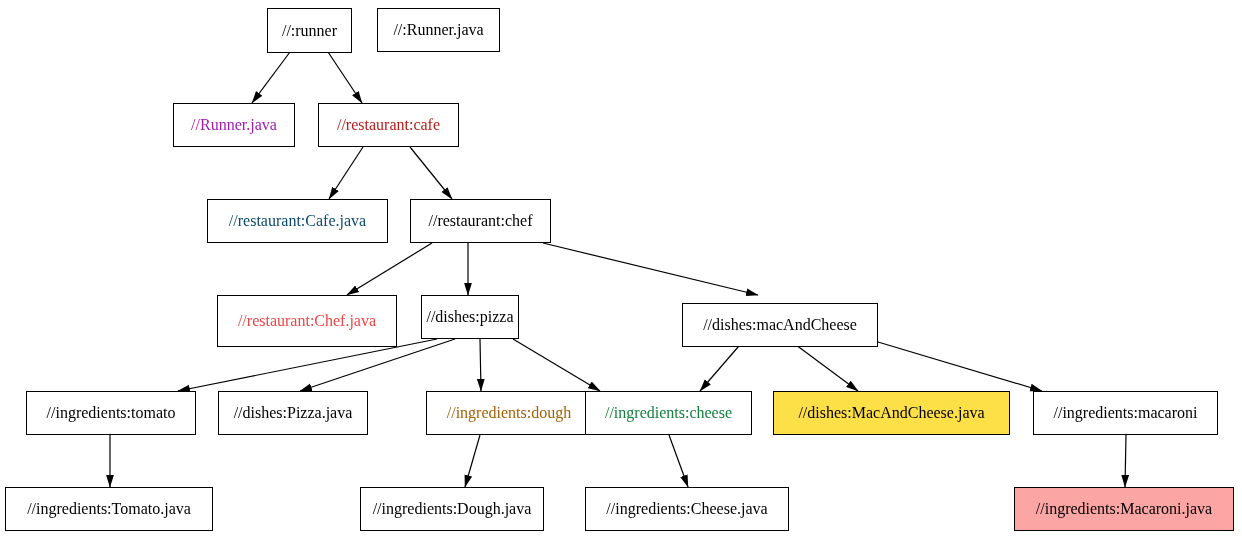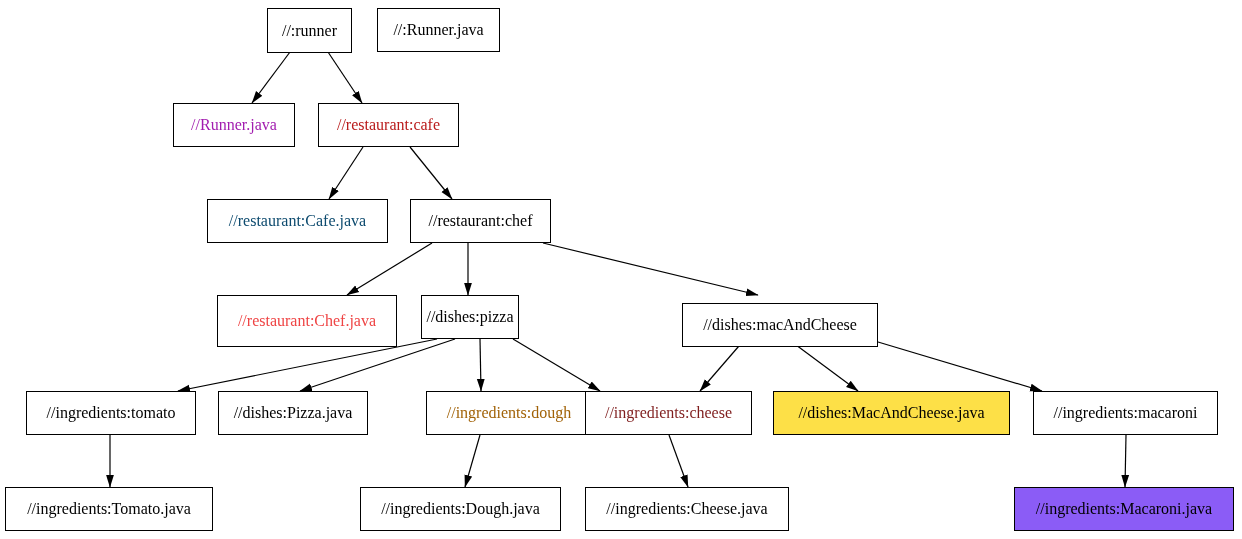--- a/index.html
+++ b/index.html
@@ -62,21 +62,21 @@
       <div class="node" style="left: 173px; top: 103px; width: 122px; height: 44px; background: rgb(255, 255, 255); border: 1px solid rgb(0, 0, 0); color: #a21caf;">//Runner.java</div>
       <div class="node" style="left: 318px; top: 103px; width: 141px; height: 44px; background: rgb(255, 255, 255); border: 1px solid rgb(0, 0, 0); color: #b91c1c;">//restaurant:cafe</div>
       <div class="node" style="left: 207px; top: 199px; width: 181px; height: 44px; background: rgb(255, 255, 255); border: 1px solid rgb(0, 0, 0); color: #0c4a6e;">//restaurant:Cafe.java</div>
       <div class="node" style="left: 410px; top: 199px; width: 141px; height: 44px; background: rgb(255, 255, 255); border: 1px solid rgb(0, 0, 0); color: rgb(0, 0, 0);">//restaurant:chef</div>
       <div class="node" style="left: 217px; top: 295px; width: 180px; height: 52px; background: rgb(255, 255, 255); border: 1px solid rgb(0, 0, 0); color: #ef4444;">//restaurant:Chef.java</div>
       <div class="node" style="left: 421px; top: 295px; width: 98px; height: 44px; background: rgb(255, 255, 255); border: 1px solid rgb(0, 0, 0); color: rgb(0, 0, 0);">//dishes:pizza</div>
       <div class="node" style="left: 682px; top: 295px; width: 196px; height: 44px; background: rgb(255, 255, 255); border: 1px solid rgb(0, 0, 0); color: rgb(0, 0, 0); margin-top: 8px;">//dishes:macAndCheese</div>
       <div class="node" style="left: 26px; top: 391px; width: 170px; height: 44px; background: rgb(255, 255, 255); border: 1px solid rgb(0, 0, 0); color: rgb(0, 0, 0);">//ingredients:tomato</div>
       <div class="node" style="left: 218px; top: 391px; width: 150px; height: 44px; background: rgb(255, 255, 255); border: 1px solid rgb(0, 0, 0); color: rgb(0, 0, 0);">//dishes:Pizza.java</div>
       <div class="node" style="left: 398px; top: 391px; width: 166px; height: 44px; background: rgb(255, 255, 255); border: 1px solid rgb(0, 0, 0); color: #a16207; margin-left: 28px;">//ingredients:dough</div>
-      <div class="node" style="left: 585px; top: 391px; width: 167px; height: 44px; background: rgb(255, 255, 255); border: 1px solid rgb(0, 0, 0); color: #7f1d1d;">//ingredients:cheese</div>
+      <div class="node" style="left: 585px; top: 391px; width: 167px; height: 44px; background: rgb(255, 255, 255); border: 1px solid rgb(0, 0, 0); color: #15803d;">//ingredients:cheese</div>
       <div class="node" style="left: 773px; top: 391px; width: 237px; height: 44px; background: #fde047; border: 1px solid rgb(0, 0, 0); color: rgb(0, 0, 0);">//dishes:MacAndCheese.java</div>
       <div class="node" style="left: 1033px; top: 391px; width: 185px; height: 44px; background: rgb(255, 255, 255); border: 1px solid rgb(0, 0, 0); color: rgb(0, 0, 0);">//ingredients:macaroni</div>
       <div class="node" style="left: 5px; top: 487px; width: 208px; height: 44px; background: rgb(255, 255, 255); border: 1px solid rgb(0, 0, 0); color: rgb(0, 0, 0);">//ingredients:Tomato.java</div>
-      <div class="node" style="left: 360px; top: 487px; width: 201px; height: 44px; background: rgb(255, 255, 255); border: 1px solid rgb(0, 0, 0); color: rgb(0, 0, 0);">//ingredients:Dough.java</div>
+      <div class="node" style="left: 360px; top: 487px; width: 184px; height: 44px; background: rgb(255, 255, 255); border: 1px solid rgb(0, 0, 0); color: rgb(0, 0, 0);">//ingredients:Dough.java</div>
       <div class="node" style="left: 585px; top: 487px; width: 204px; height: 44px; background: rgb(255, 255, 255); border: 1px solid rgb(0, 0, 0); color: rgb(0, 0, 0);">//ingredients:Cheese.java</div>
-      <div class="node" style="left: 1014px; top: 487px; width: 220px; height: 44px; background: #8b5cf6; border: 1px solid rgb(0, 0, 0); color: rgb(0, 0, 0);">//ingredients:Macaroni.java</div>
+      <div class="node" style="left: 1014px; top: 487px; width: 220px; height: 44px; background: #fca5a5; border: 1px solid rgb(0, 0, 0); color: rgb(0, 0, 0);">//ingredients:Macaroni.java</div>
     </div>
 </div>
 
 </body></html>

